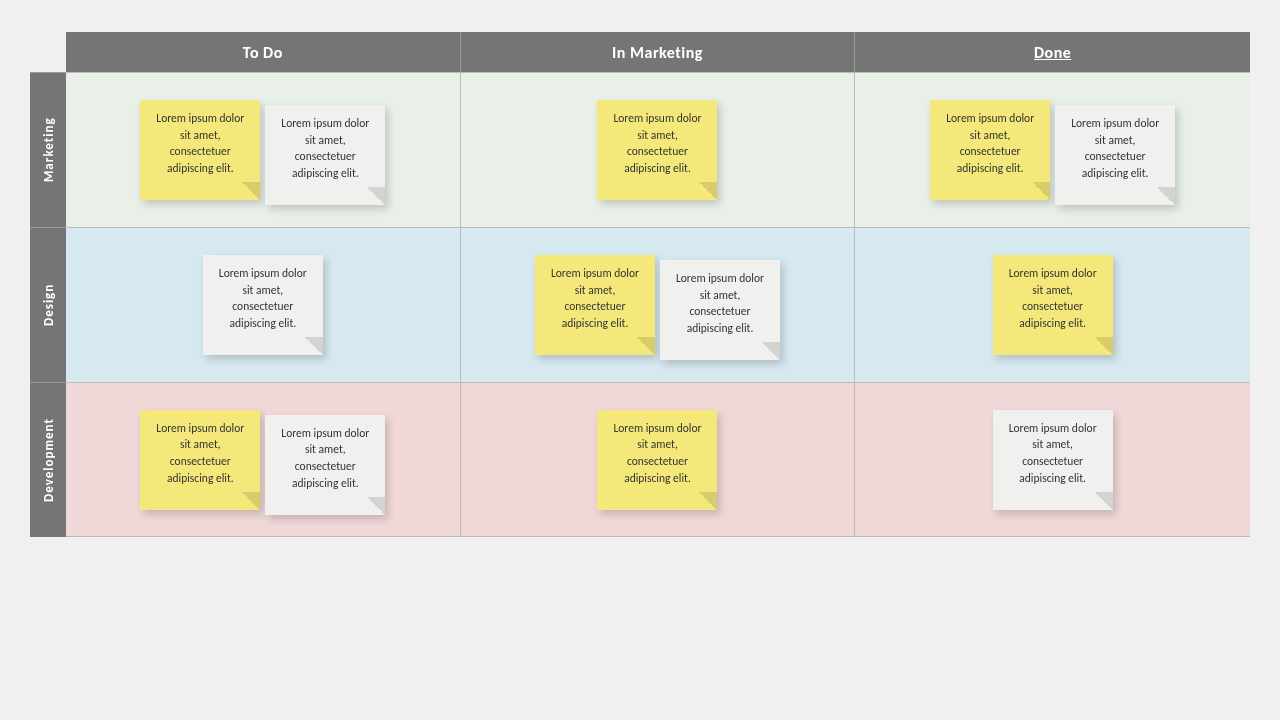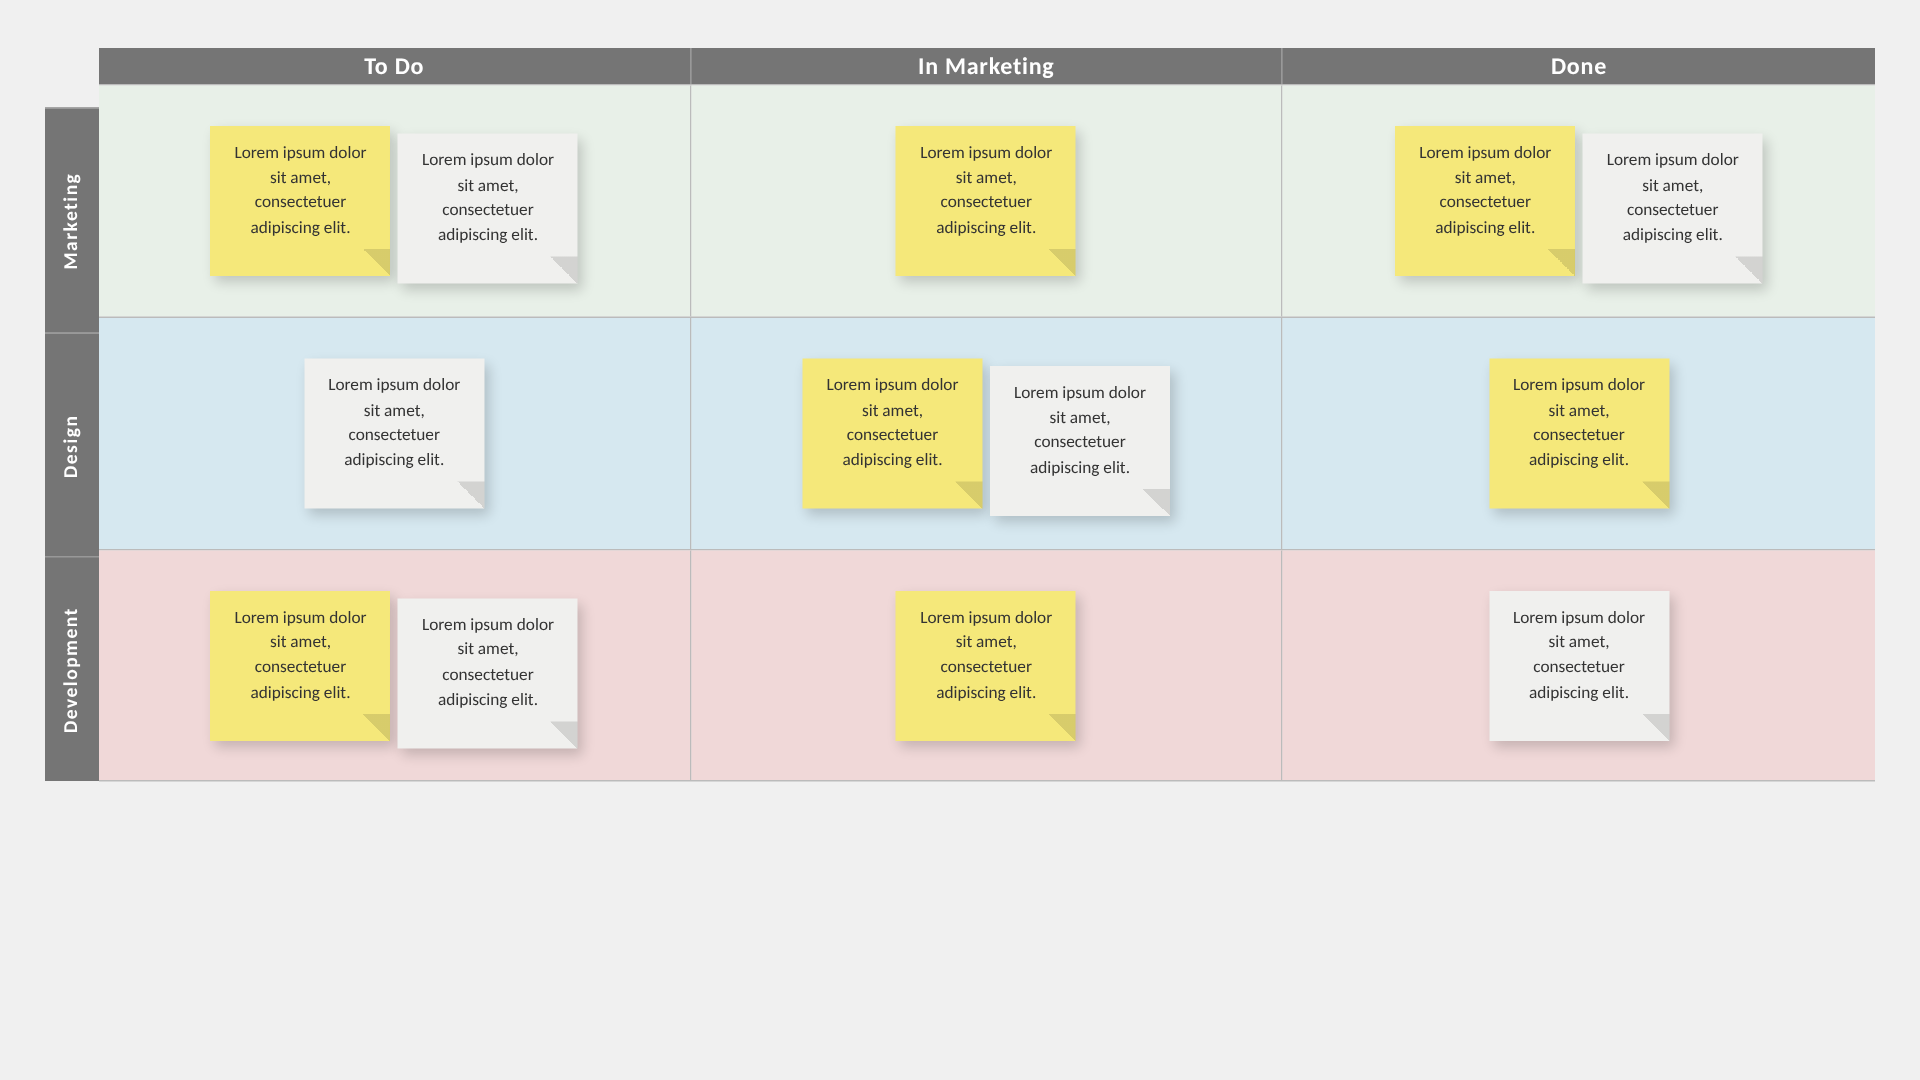--- a/index.html
+++ b/index.html
@@ -49,34 +49,34 @@
     }
     .row-label:first-child { border-top: none; }
     .board-main {
       flex: 1;
       display: flex;
       flex-direction: column;
     }
     .col-headers {
       display: grid;
       grid-template-columns: 1fr 1fr 1fr;
-      height: 24px;
+      height: 40px;
     }
     .col-header {
       background: #757575;
       color: #fff;
       font-size: 16px;
       font-weight: 700;
       display: flex;
       align-items: center;
       justify-content: center;
       border-right: 1px solid #999;
       letter-spacing: 0.5px;
     }
-    .col-header:last-child { border-right: none; }
+    .col-header:last-child { border-right: none; text-decoration: underline; }
     .board-rows {
       display: flex;
       flex-direction: column;
       flex: 1;
     }
     .board-row {
       display: grid;
       grid-template-columns: 1fr 1fr 1fr;
       flex: 1;
       border-top: 1px solid #bbb;

